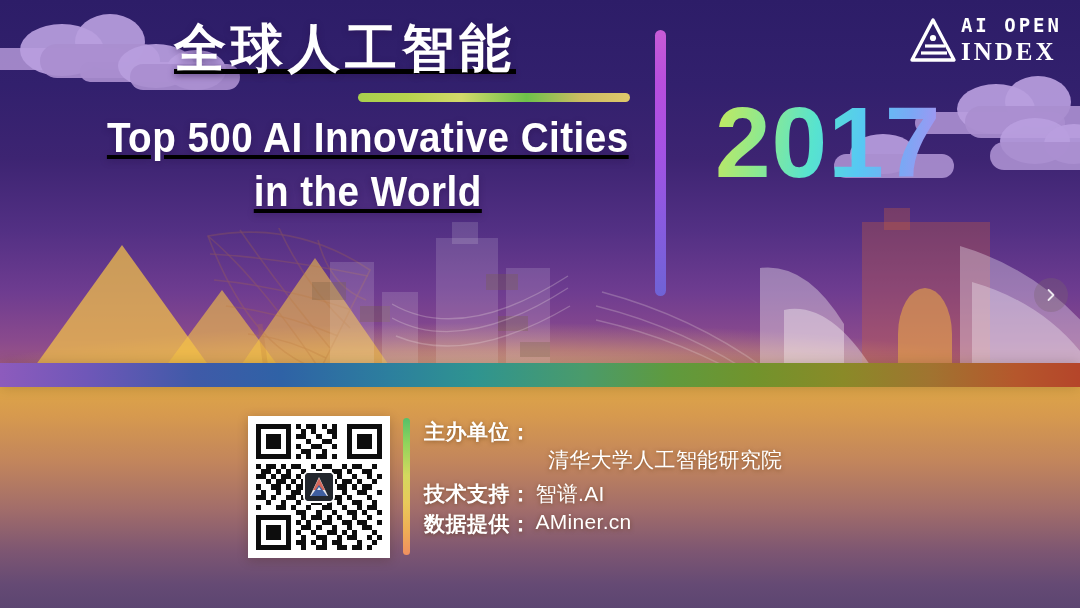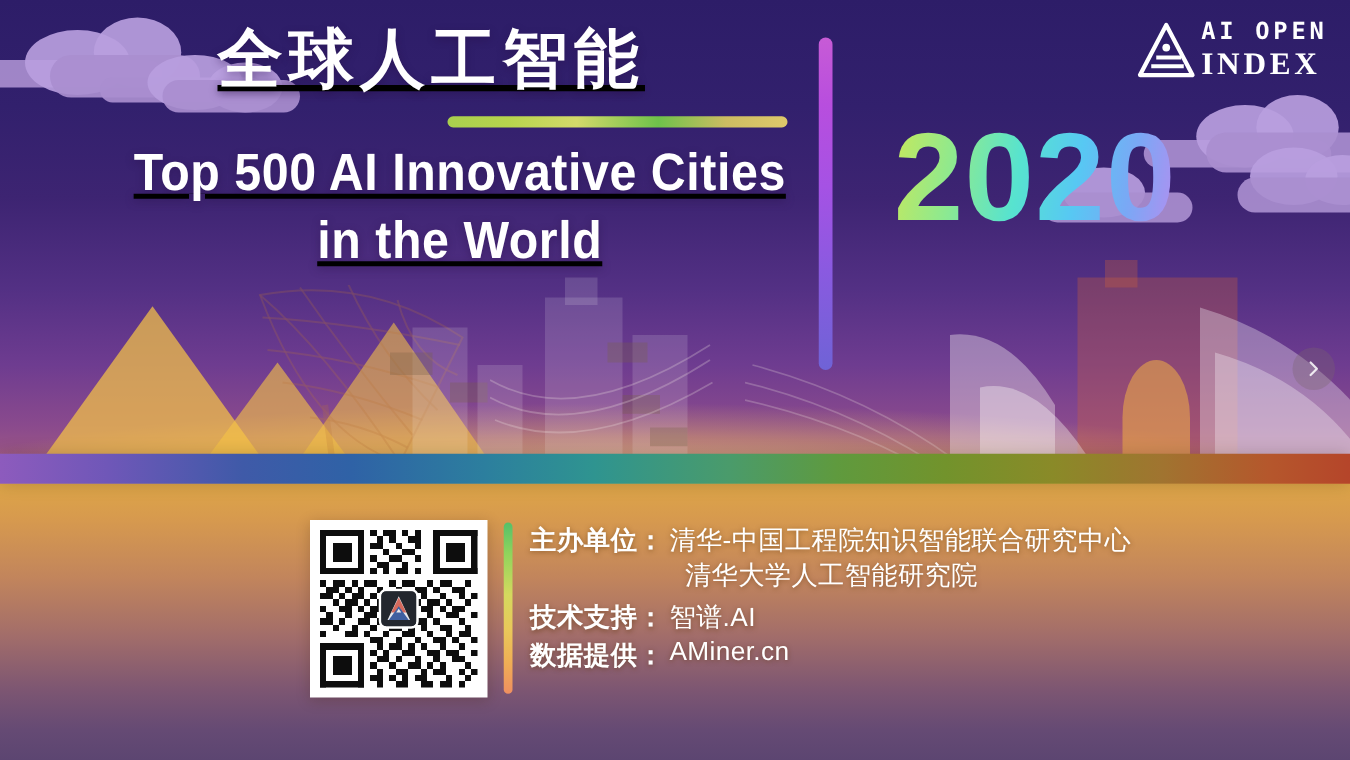--- a/index.html
+++ b/index.html
@@ -285,21 +285,21 @@
     <div class="cn1">全球人工智能</div>
     <div class="greenbar"></div>
     <div class="en">
       <div>Top 500 AI Innovative Cities</div>
       <div>in the World</div>
     </div>
   </div>
 
   <div class="vbar"></div>
 
-  <div class="year">2020</div>
+  <div class="year">2017</div>
 
   <div class="qr">
     <div class="qr-canvas">
       <svg width="126" height="126" viewBox="0 0 25 25" shape-rendering="crispEdges">
         <rect width="25" height="25" fill="#fff"></rect>
         <g fill="#0d0d0d">
           <rect x="0" y="0" width="7" height="1"></rect>
             <rect x="0" y="6" width="7" height="1"></rect>
           <rect x="0" y="0" width="1" height="7"></rect>
             <rect x="6" y="0" width="1" height="7"></rect>
@@ -467,21 +467,20 @@
         </svg>
       </div>
     </div>
   </div>
 
   <div class="vgrad"></div>
 
   <div class="info">
     <div class="row">
       <span class="k">主办单位：</span>
-      <span class="v">清华-中国工程院知识智能联合研究中心</span>
     </div>
     <div class="row tight">
       <span class="v sub">清华大学人工智能研究院</span>
     </div>
     <div class="row">
       <span class="k">技术支持：</span>
       <span class="v">智谱.AI</span>
     </div>
     <div class="row">
       <span class="k">数据提供：</span>

